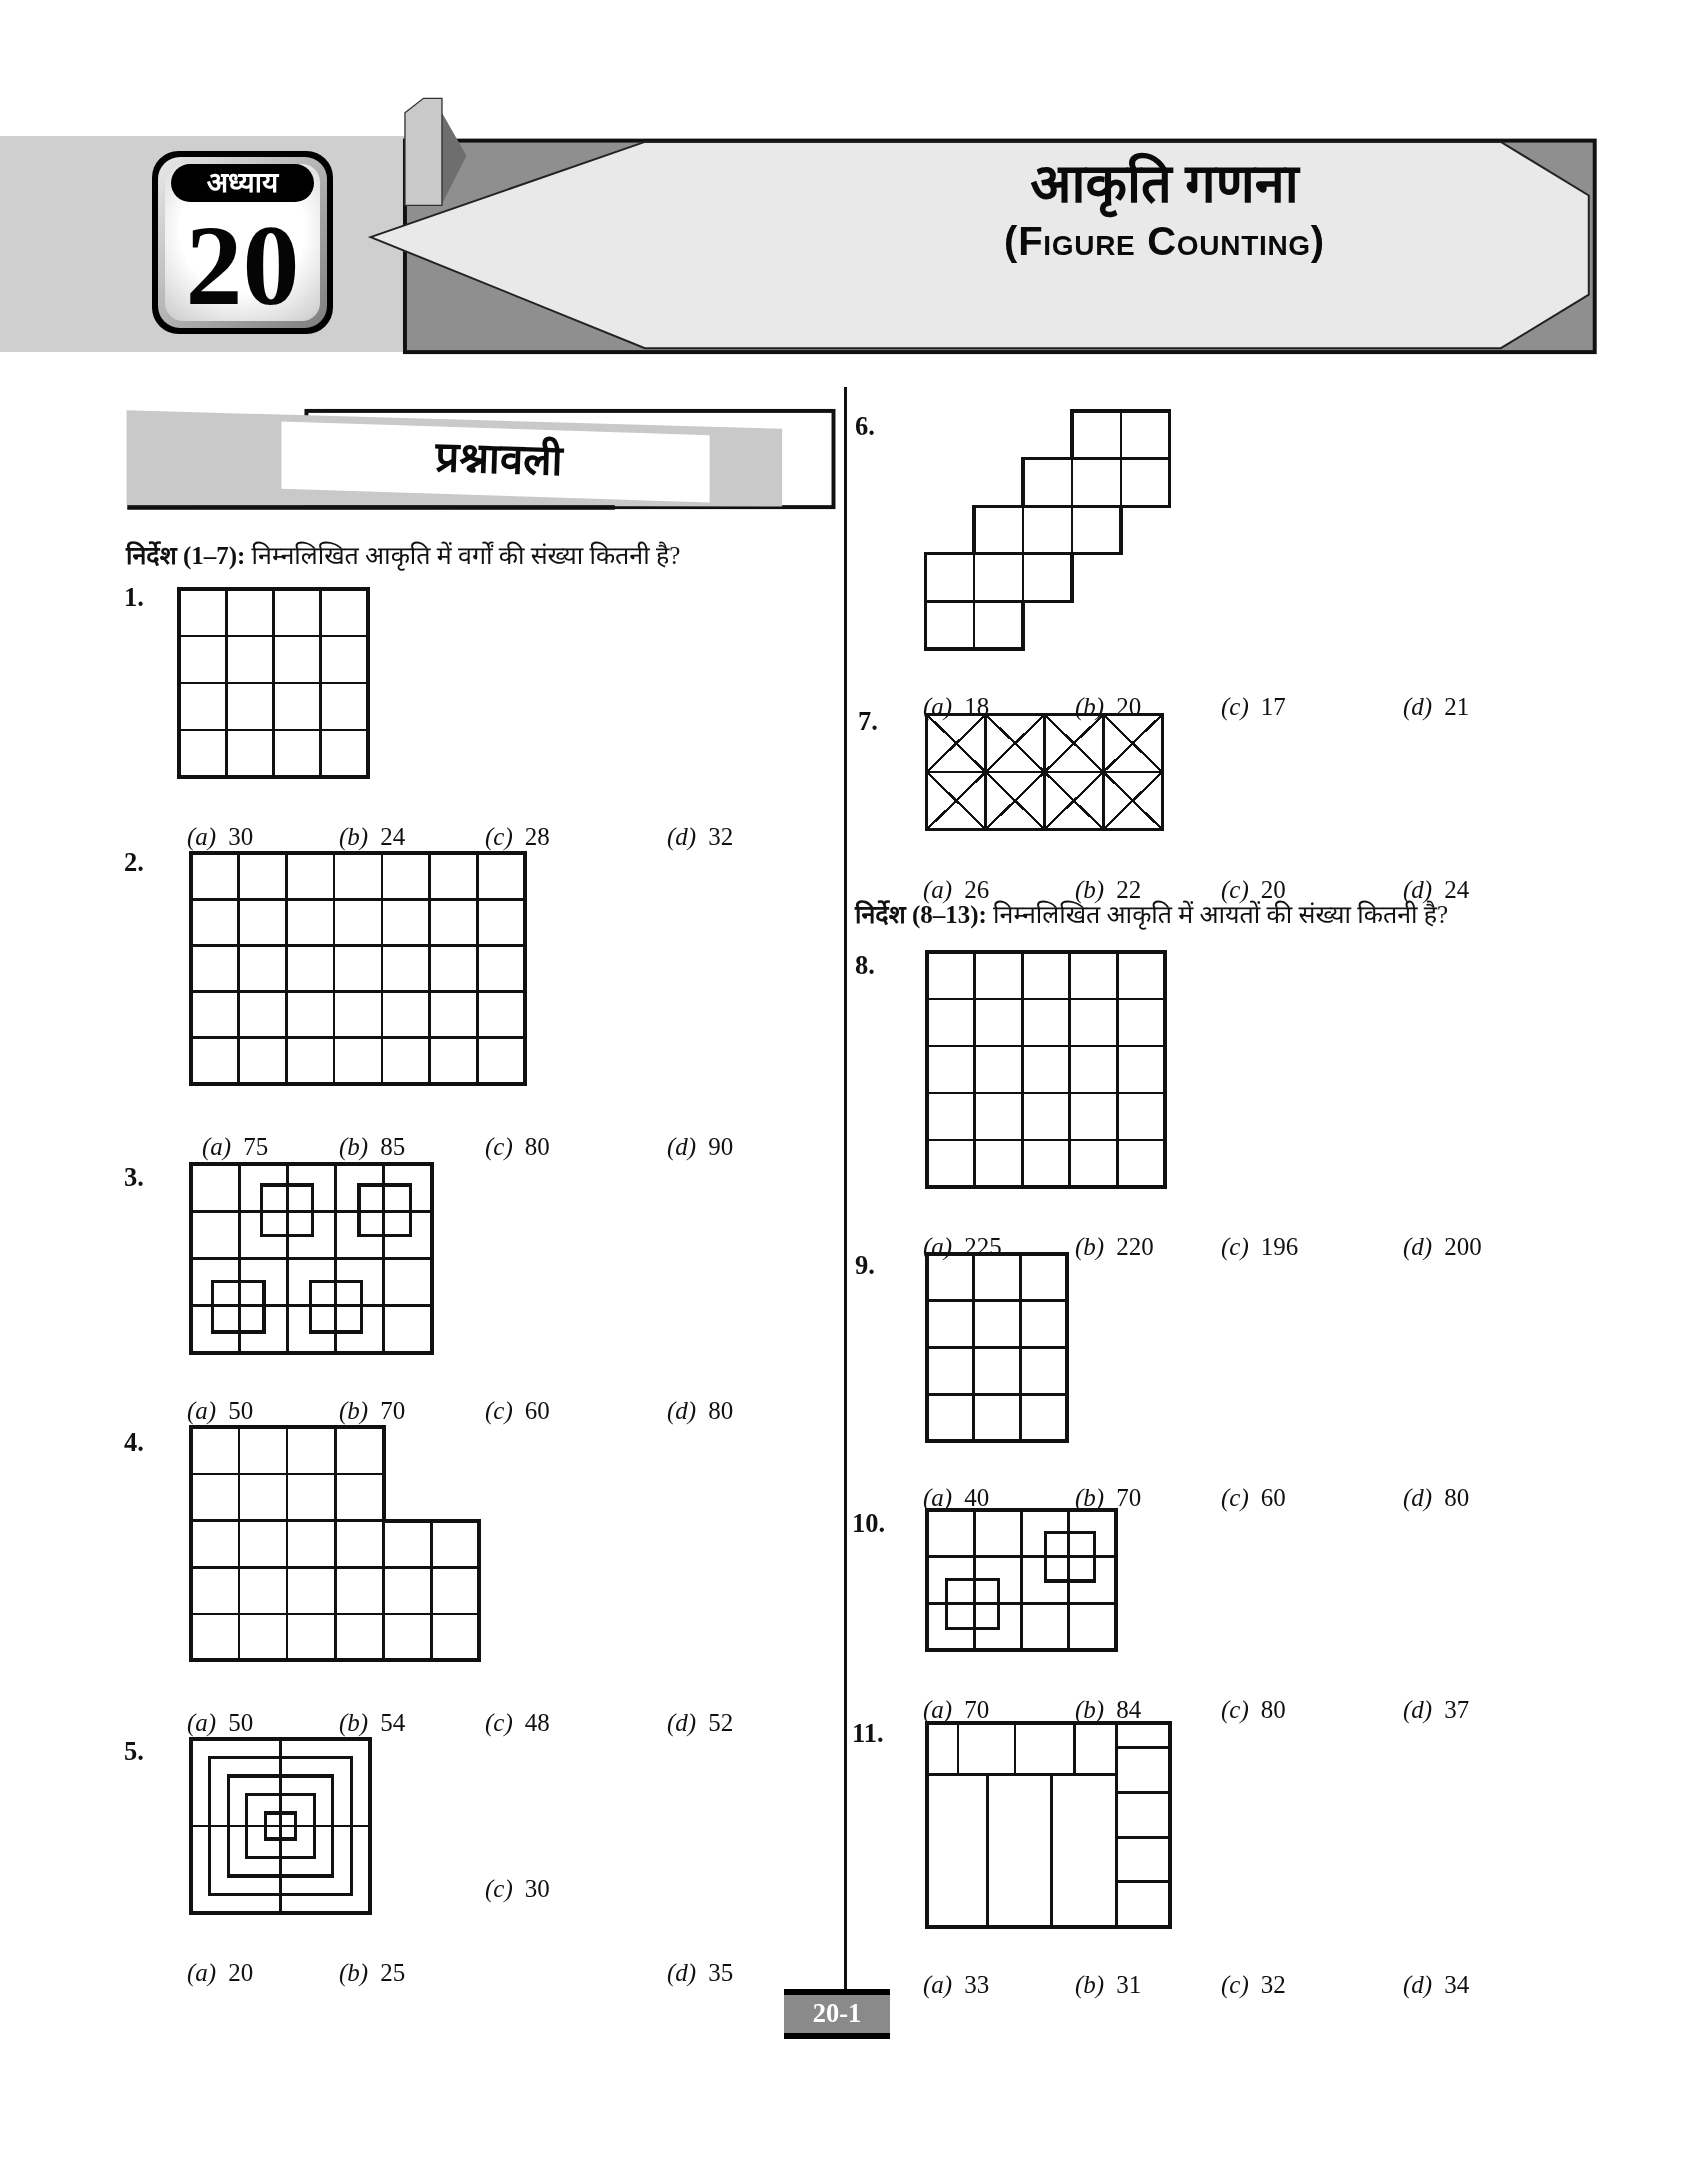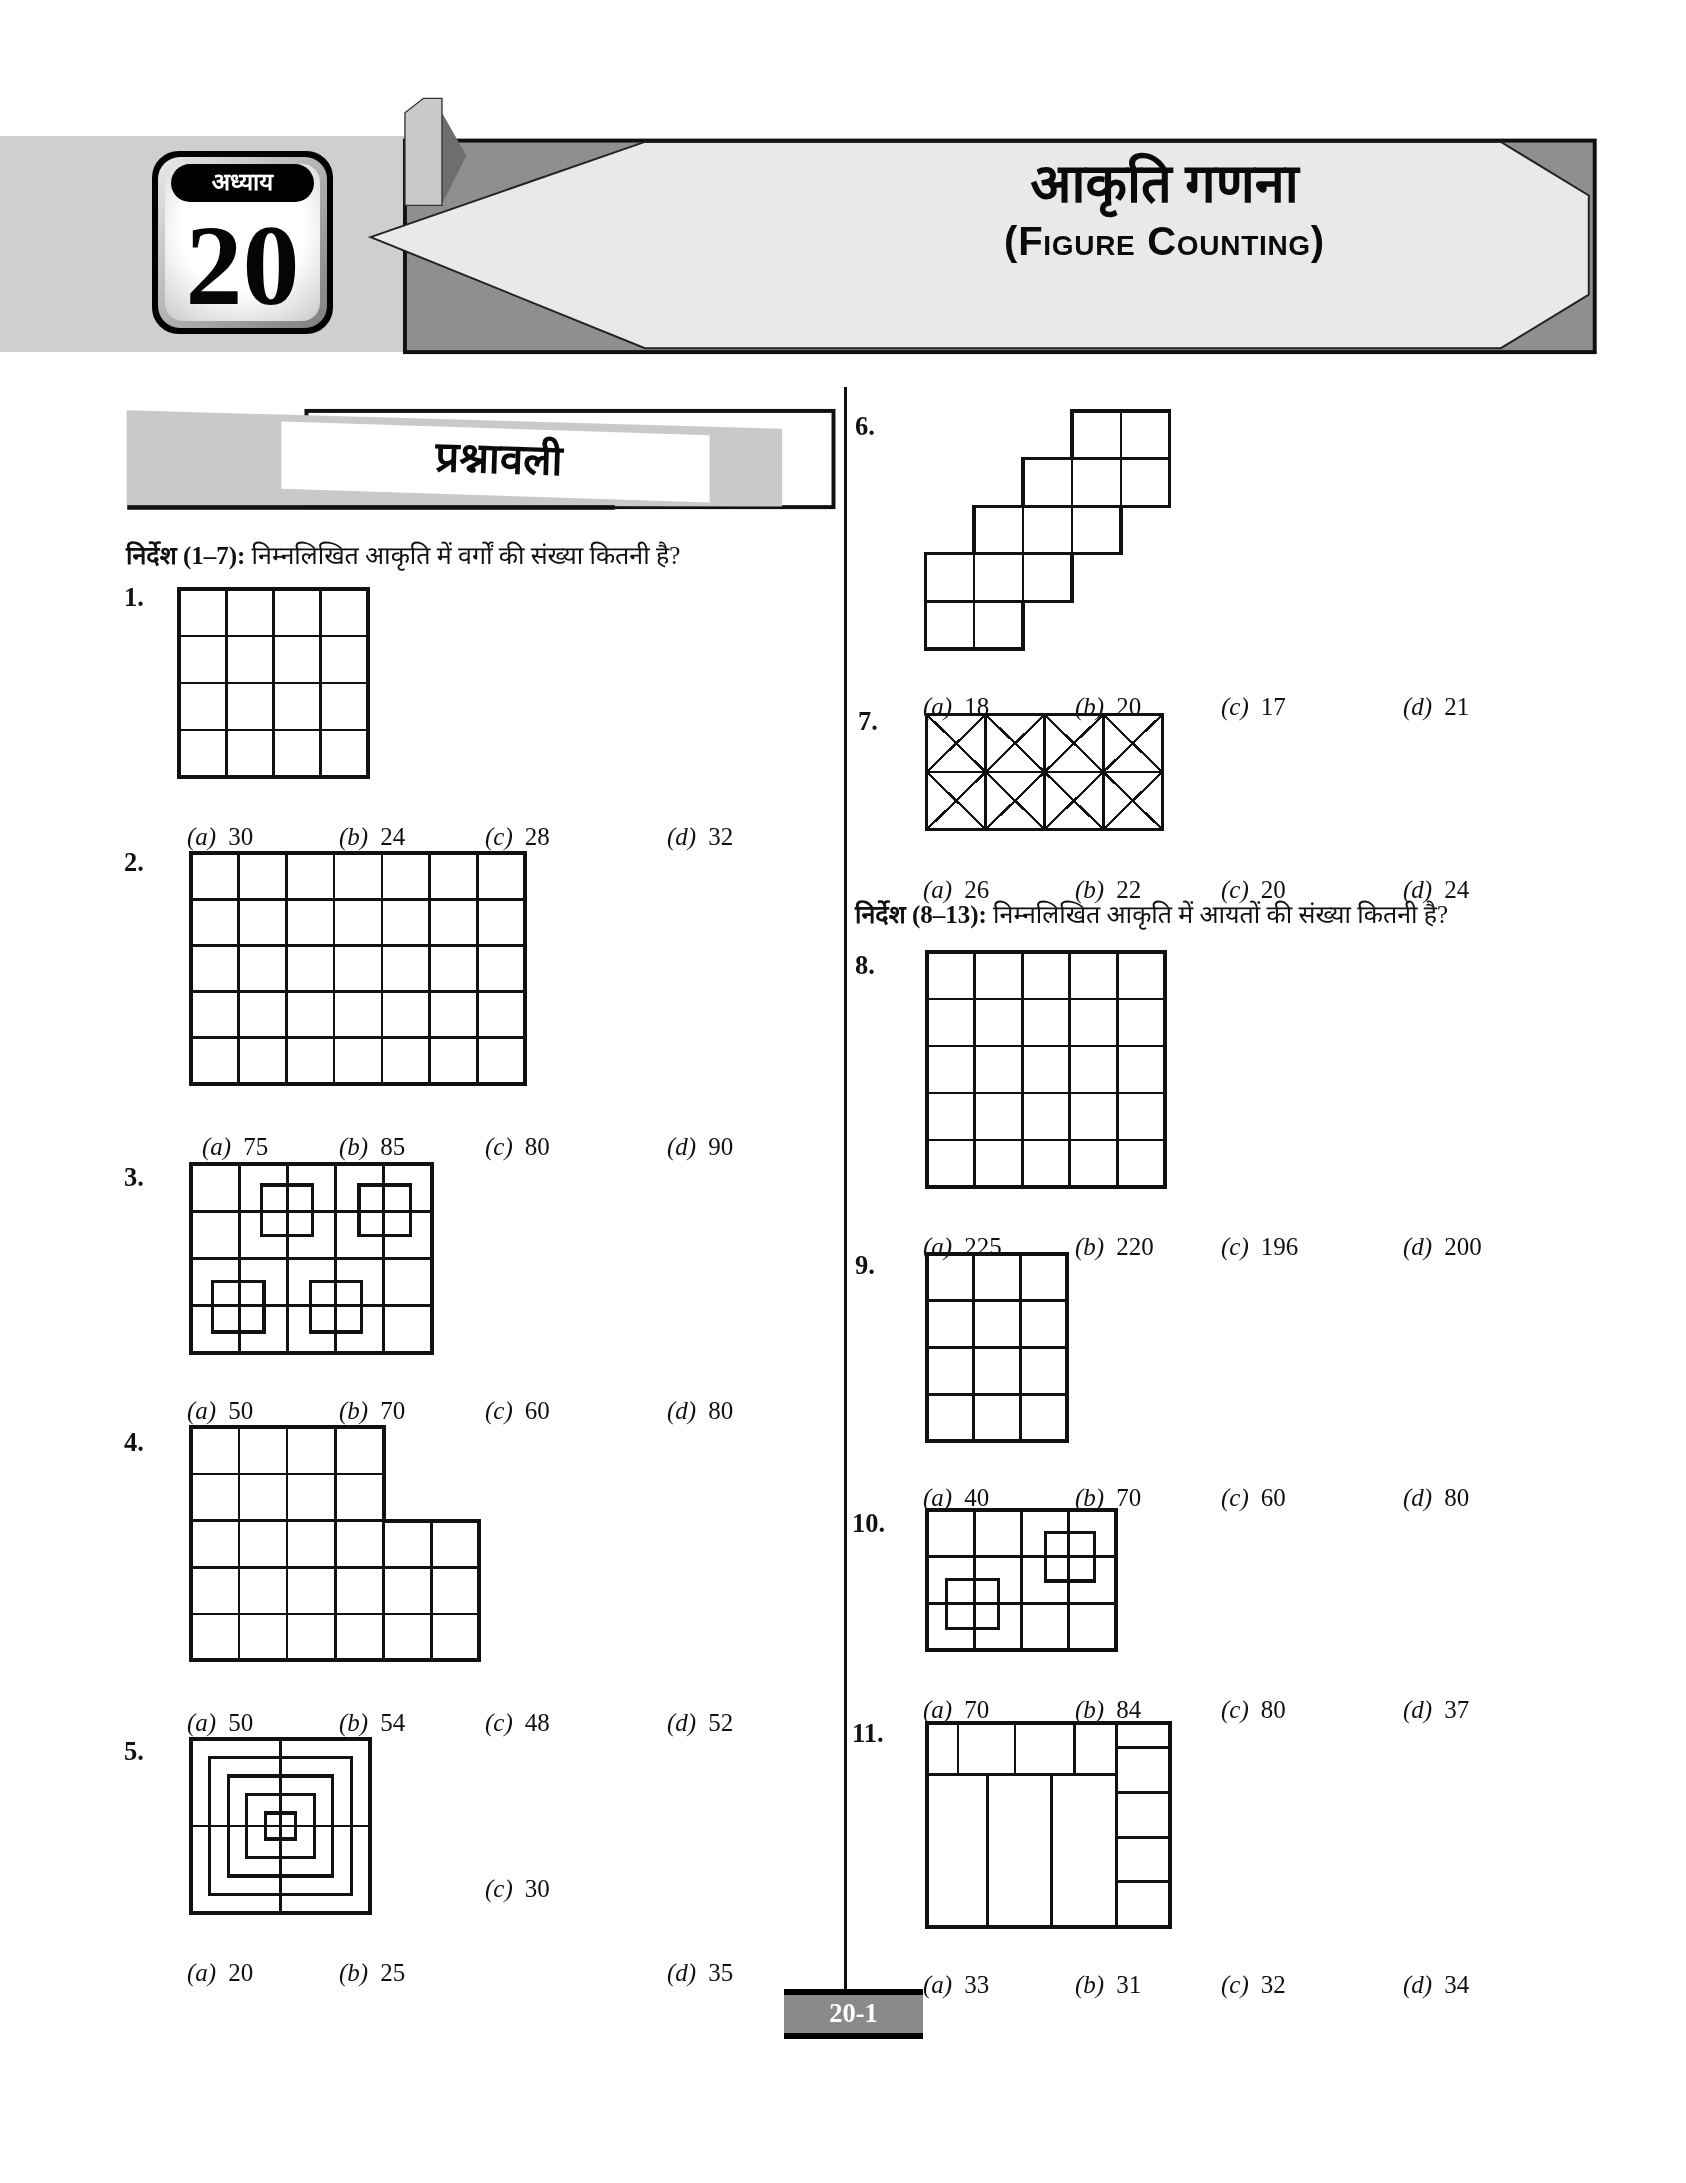--- a/index.html
+++ b/index.html
@@ -16,38 +16,38 @@
             font-variant:small-caps;letter-spacing:0.7px;line-height:1.1;color:#0a0a0a;}
 
   
   .badge{left:152px;top:151px;width:181px;height:183px;background:#000;border-radius:26.5px;}
   .badge-ring{position:absolute;left:6px;top:6px;right:6px;bottom:6px;border-radius:22px;
               background:linear-gradient(135deg,#e8e8e8,#7e7e7e);}
   .badge-face{position:absolute;left:13.2px;top:13.2px;right:13.2px;bottom:13.2px;border-radius:18px;
               background:radial-gradient(circle at 50% 42%,#ffffff 52%,#c9c9c9 100%);}
   .badge-pill{position:absolute;left:19px;top:12.6px;right:19px;height:38px;border-radius:19px;
               background:#000;color:#fff;text-align:center;line-height:37px;
-              font-size:24px;font-weight:700;}
+              font-size:28px;font-weight:700;}
   .badge-num{position:absolute;left:0;top:52px;width:100%;text-align:center;
              font-size:114px;font-weight:700;line-height:126px;color:#050505;}
 
   
   .qban-text{left:294px;top:429px;width:410px;height:63px;text-align:center;
              font-size:42px;font-weight:700;line-height:61px;transform:rotate(1.8deg);color:#0a0a0a;}
 
   
   .instr{font-size:25px;white-space:nowrap;}
   .instr b{font-weight:700;}
   .qnum{font-size:26.5px;font-weight:700;}
   .opt{font-size:25px;white-space:nowrap;margin-top:28px;}
   .ol{font-style:italic;margin-right:12px;}
   .divider{left:844px;top:387px;width:2.6px;height:1602px;background:#111;}
 
   
-  .pagebadge{left:784px;top:1989px;width:139px;height:50px;background:#8a8a8a;
+  .pagebadge{left:784px;top:1989px;width:106px;height:50px;background:#8a8a8a;
              border-top:6px solid #000;border-bottom:6px solid #000;box-sizing:border-box;
              color:#fff;font-size:26.5px;font-weight:700;text-align:center;line-height:37px;}
 
   svg{display:block;}
   .fig line,.fig rect,.fig path,.fig polygon{shape-rendering:crispEdges;}
 </style>
 </head>
 <body>
 
 <div class="abs band-left"></div>

